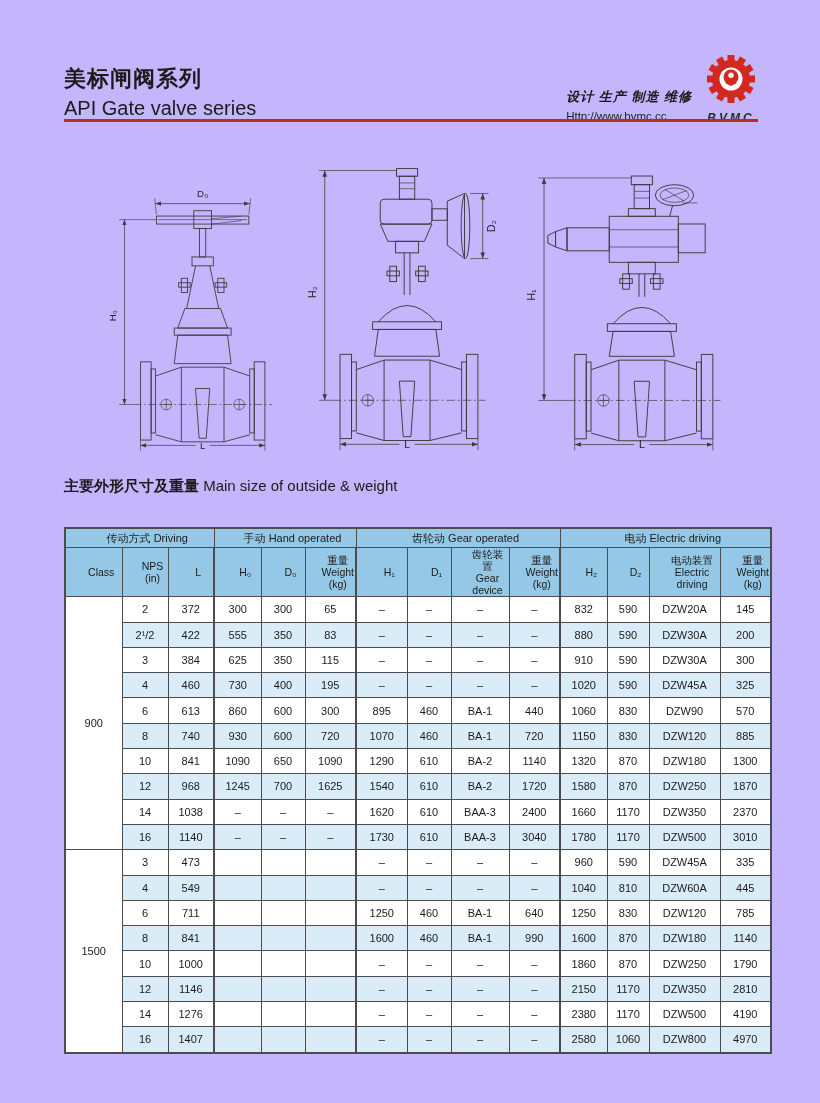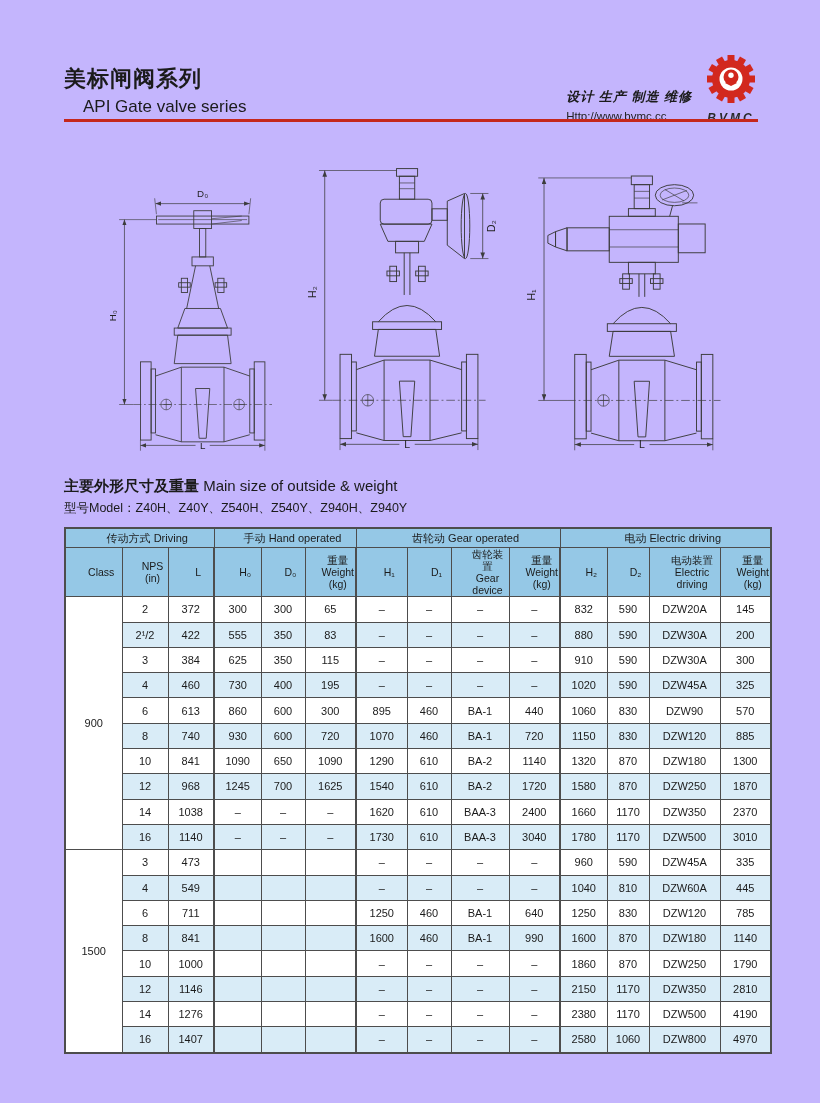--- a/index.html
+++ b/index.html
@@ -11,21 +11,21 @@
     --line:#3c3c3c;
   }
   html,body{margin:0;padding:0;background:#ffffff;}
   .page{
     position:relative;width:820px;height:1103px;background:#c4b5fd;overflow:hidden;
     font-family:"Liberation Sans",sans-serif;color:var(--ink);
   }
   
   .hdr-left{position:absolute;left:64px;top:64px;}
   .title-zh{font-size:22px;font-weight:bold;letter-spacing:1px;}
-  .title-en{font-size:17px;margin-top:3px;margin-left:19px;}
+  .title-en{font-size:20px;margin-top:3px;}
   .hdr-right{position:absolute;right:128px;top:88px;text-align:left;}
   .tagline{font-size:13px;font-weight:bold;font-style:italic;letter-spacing:1px;}
   .website{font-size:11.5px;margin-top:4px;color:#222;}
   .logo{position:absolute;right:58px;top:52px;width:62px;text-align:center;font-style:italic;}
   .logo-text{font-size:12px;font-weight:bold;letter-spacing:3px;color:#2a2a2a;margin-top:1px;}
   .red-rule{position:absolute;left:64px;top:119px;width:694px;height:3px;background:var(--accent);}
   
   .drawings{position:absolute;left:96px;top:153px;display:flex;align-items:flex-end;}
   svg.dwg{display:block;}
   .dwg .ln{stroke:var(--line);stroke-width:1;fill:none;}
@@ -279,21 +279,20 @@
       <line class="dim" x1="56" y1="304" x2="118" y2="304" marker-start="url(#arr)"></line>
       <line class="dim" x1="134" y1="304" x2="200" y2="304" marker-end="url(#arr)"></line>
       <text x="126" y="308" text-anchor="middle">L</text>
     </svg>
   </div>
 
   <div class="sec-title">
     <span class="zh">主要外形尺寸及重量</span>
     <span class="en">Main size of outside &amp; weight</span>
   </div>
-  <div class="model-line">型号Model：Z40H、Z40Y、Z540H、Z540Y、Z940H、Z940Y</div>
 
   <div class="tbl-wrap">
     <table class="size">
       <colgroup>
         <col style="width:57px">
           <col style="width:46px">
           <col style="width:46px">
         <col style="width:47px">
           <col style="width:44px">
           <col style="width:48px">

